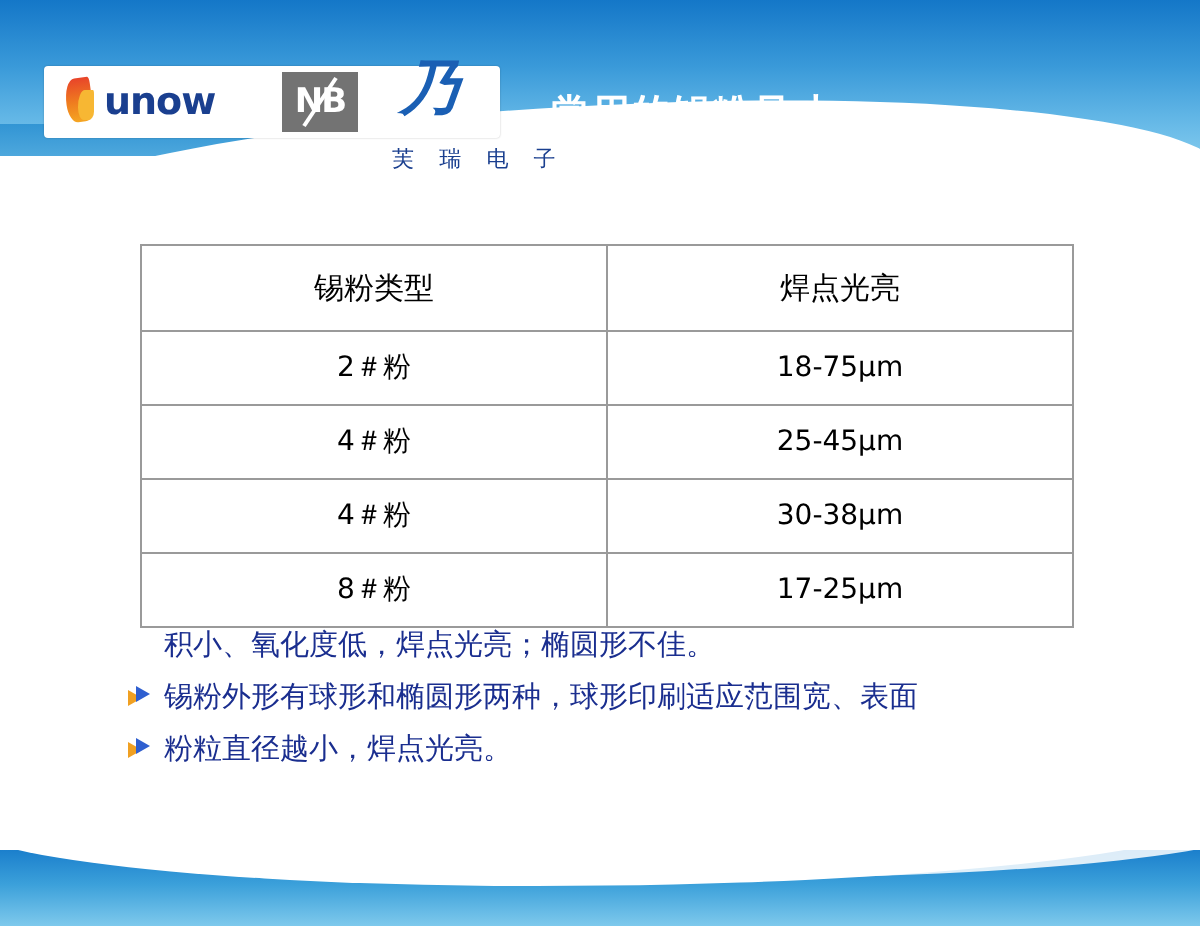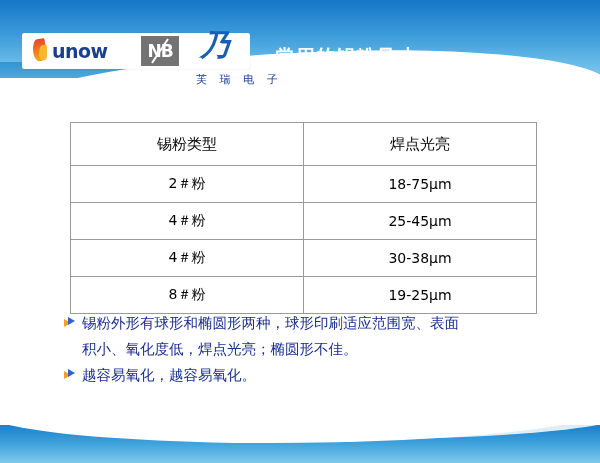--- a/index.html
+++ b/index.html
@@ -300,42 +300,42 @@
     <tr>
       <td class="c1">4＃粉</td>
       <td class="c2">25-45μm</td>
     </tr>
     <tr>
       <td class="c1">4＃粉</td>
       <td class="c2">30-38μm</td>
     </tr>
     <tr>
       <td class="c1">8＃粉</td>
-      <td class="c2">19-25μm</td>
+      <td class="c2">17-25μm</td>
     </tr>
   </tbody>
 </table>
 
 <div class="bullets">
+  <div class="bline cont">
+    <span>积小、氧化度低，焊点光亮；椭圆形不佳。</span>
+  </div>
   <div class="bline">
     <span class="bullet-mark">
       <span class="tri-o"></span>
         <span class="tri-b"></span>
     </span>
     <span>锡粉外形有球形和椭圆形两种，球形印刷适应范围宽、表面</span>
   </div>
-  <div class="bline cont">
-    <span>积小、氧化度低，焊点光亮；椭圆形不佳。</span>
-  </div>
   <div class="bline">
     <span class="bullet-mark">
       <span class="tri-o"></span>
         <span class="tri-b"></span>
     </span>
-    <span>越容易氧化，越容易氧化。</span>
+    <span>粉粒直径越小，焊点光亮。</span>
   </div>
 </div>
 
 <div class="footer">
   <div class="ftr-blue"></div>
   <div class="ftr-wave"></div>
   <div class="ftr-wave2"></div>
 </div>
 
 </body></html>

